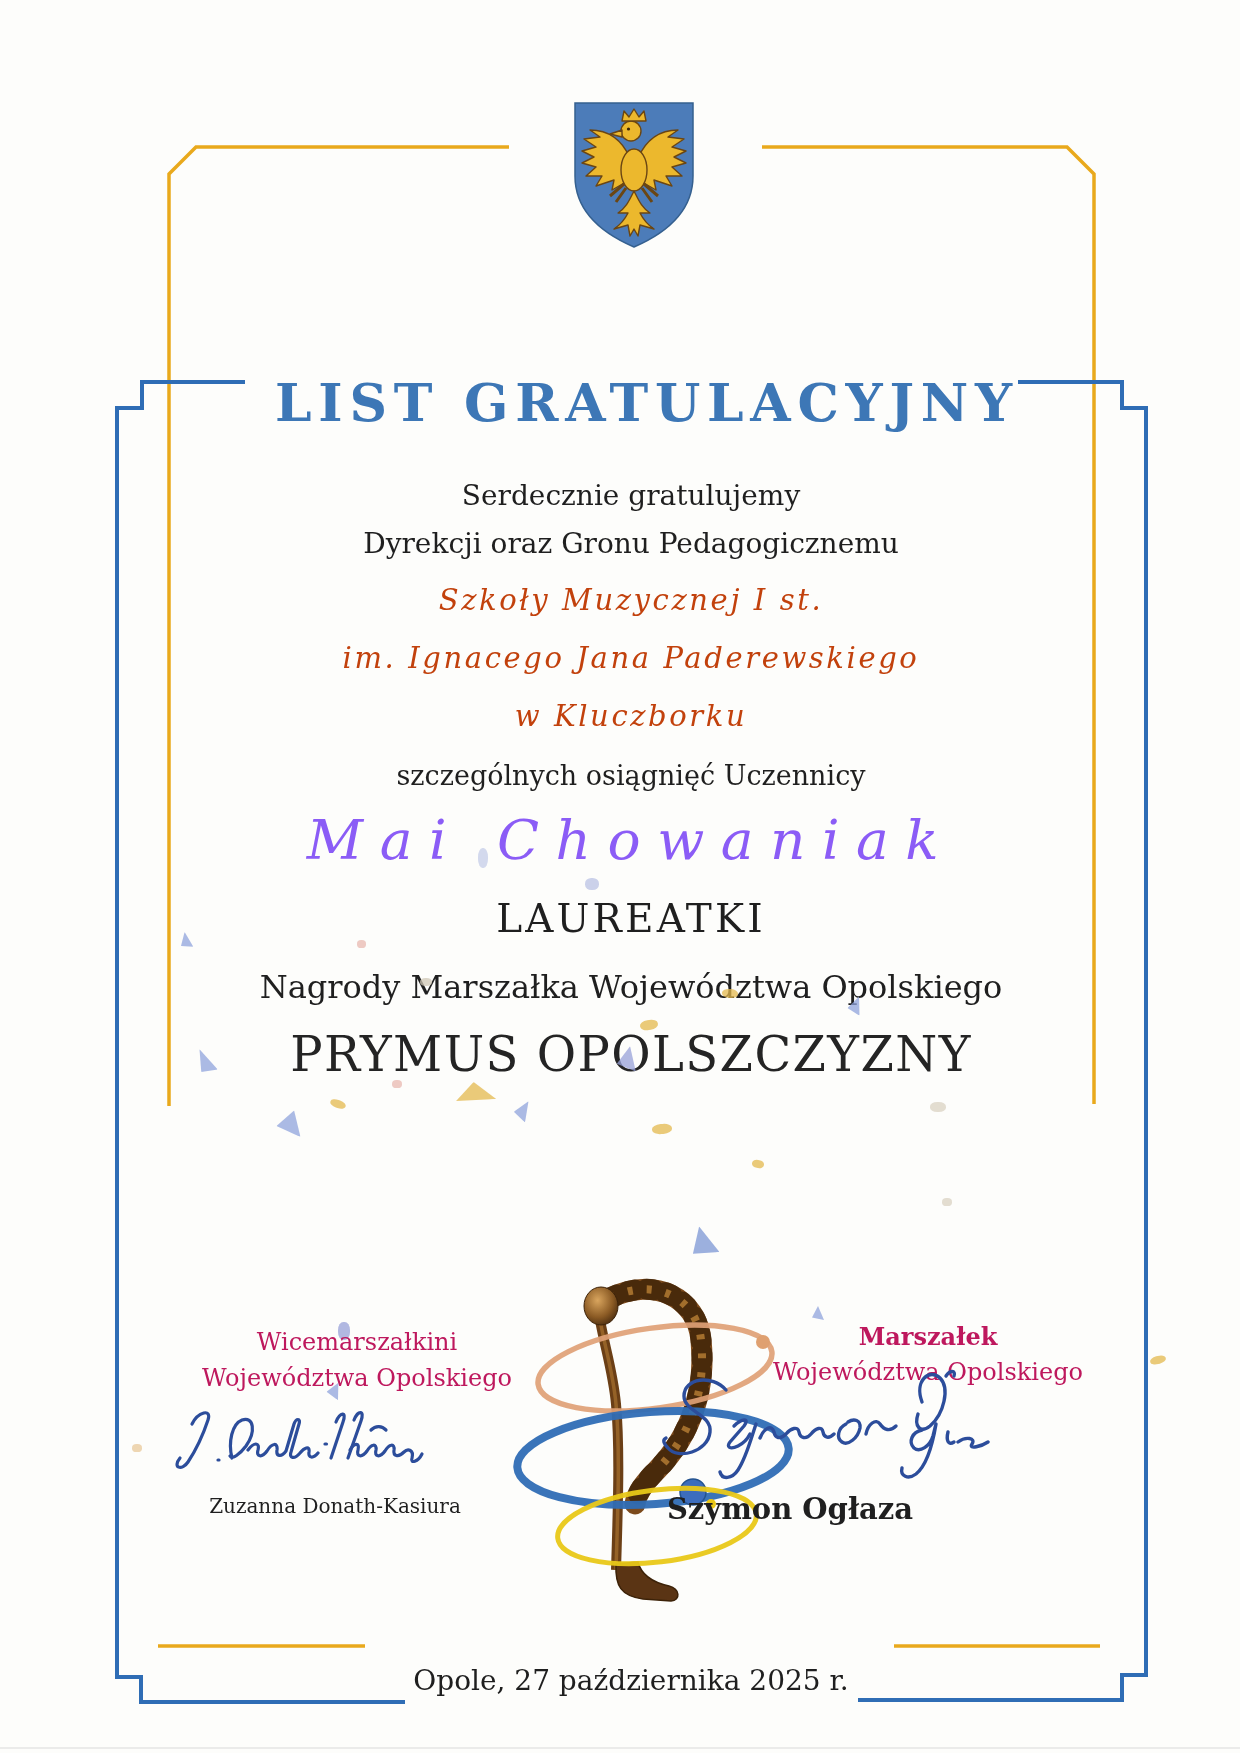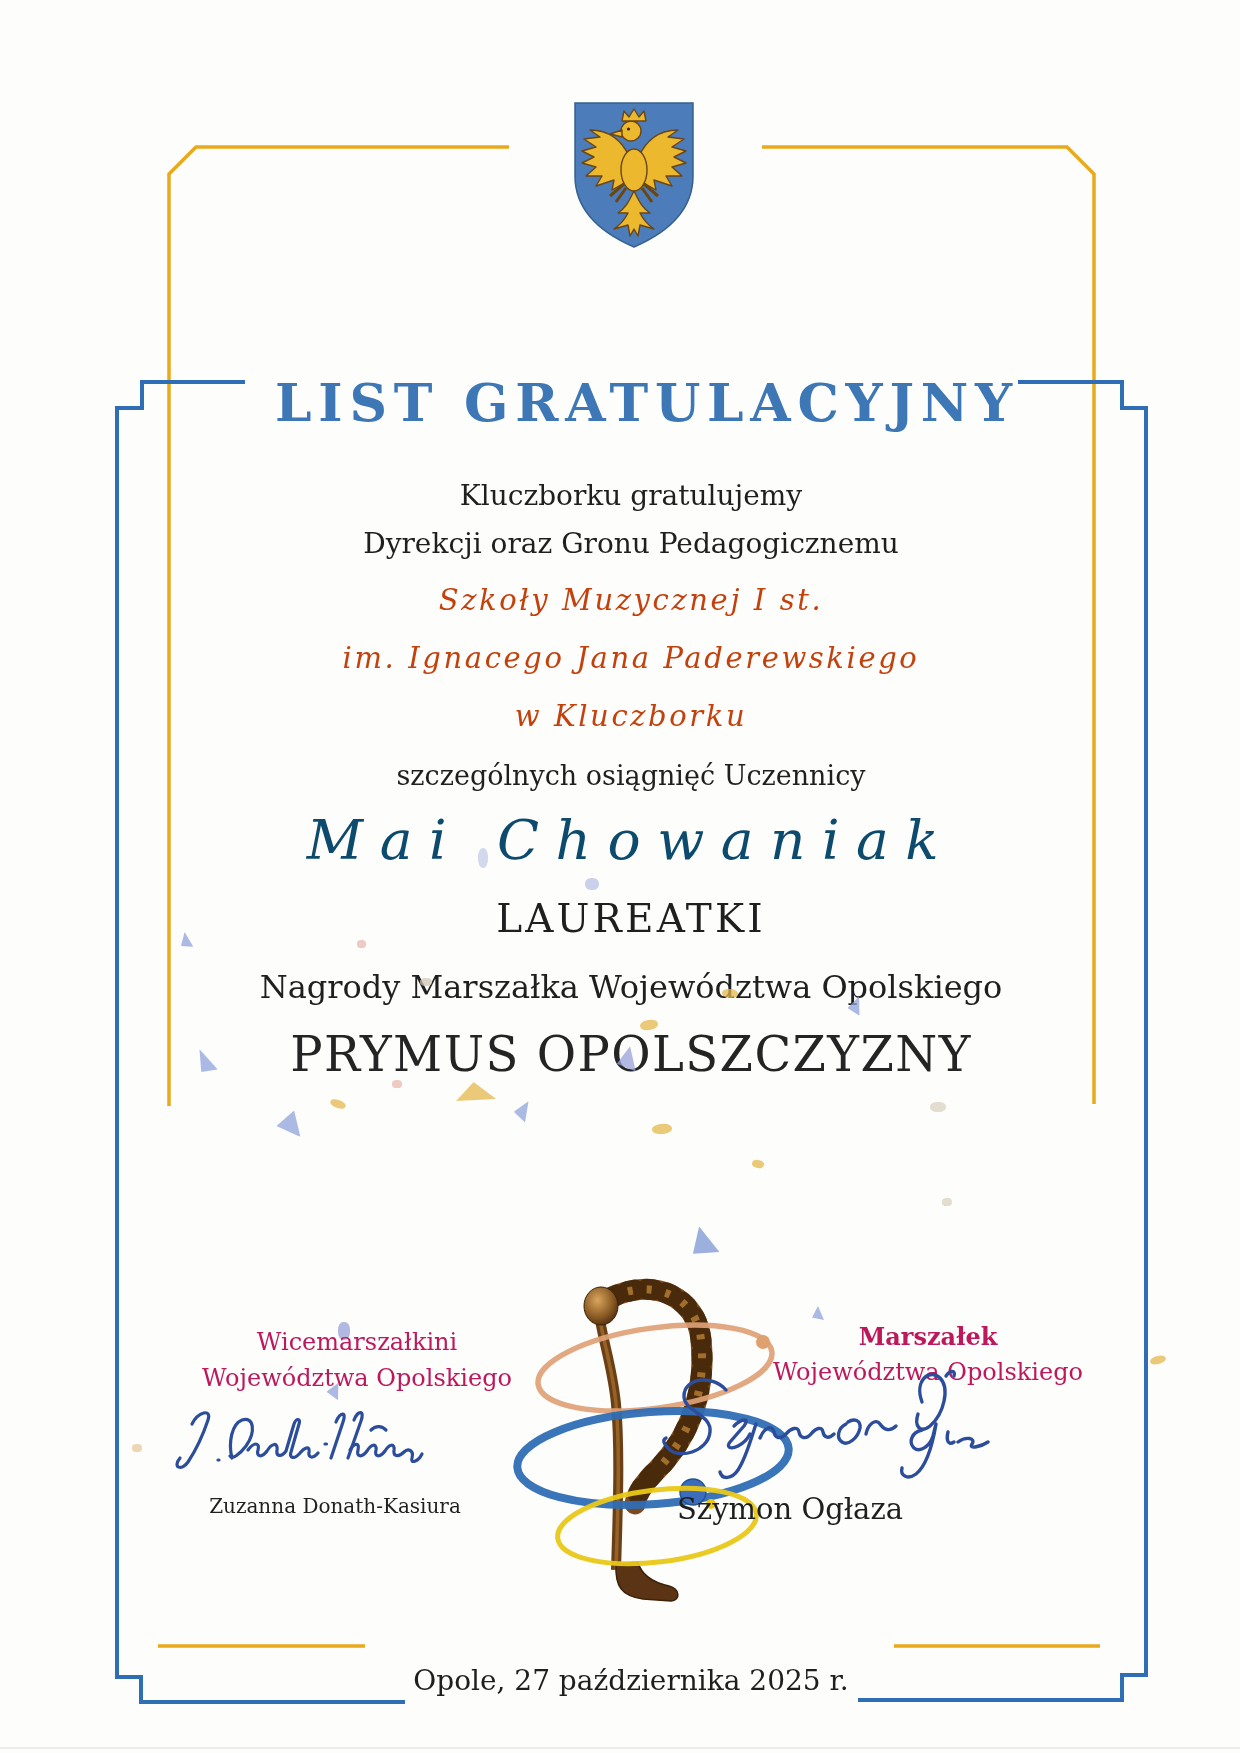--- a/index.html
+++ b/index.html
@@ -6,31 +6,31 @@
   body{width:1240px;height:1753px;position:relative;background:#fdfdfb;
        font-family:"DejaVu Serif","Liberation Serif",serif;color:#1f1f1f;overflow:hidden;}
   .abs{position:absolute;}
   .cline{position:absolute;left:22px;width:1218px;text-align:center;white-space:nowrap;}
   .title{top:356px;font-size:52px;font-weight:bold;letter-spacing:.13em;color:#3d77b6;}
   .intro1{top:479px;font-size:28px;}
   .intro2{top:527px;font-size:28px;}
   .school{font-size:29px;font-style:italic;letter-spacing:.09em;color:#c2410c;}
   .school1{top:583px;} .school2{top:641px;} .school3{top:699px;}
   .achv{top:760px;font-size:27px;}
-  .recipient{top:808px;font-size:55px;font-style:italic;letter-spacing:.30em;color:#0c4a6e;}
+  .recipient{top:808px;font-size:55px;font-style:italic;letter-spacing:.30em;color:#8b5cf6;}
   .laureate{top:896px;font-size:39px;letter-spacing:.08em;}
   .award-line{top:968px;font-size:32px;}
   .award-name{top:1026px;font-size:48px;letter-spacing:.03em;font-weight:500;color:#242424;}
   .role{font-size:24px;color:#be185d;}
   .sig-name{font-size:20px;}
   .date-line{top:1664px;font-size:28px;}
   .lblock{left:157px;width:400px;text-align:center;position:absolute;white-space:nowrap;}
   .lname{left:135px;width:400px;text-align:center;position:absolute;white-space:nowrap;}
   .rblock{left:728px;width:400px;text-align:center;position:absolute;white-space:nowrap;}
-  .rname{left:590px;width:400px;text-align:center;position:absolute;white-space:nowrap;font-size:29px;}
+  .rname{left:590px;width:400px;text-align:center;position:absolute;white-space:nowrap;font-size:29px;font-weight:bold;}
   .confetti{position:absolute;border-radius:45%;opacity:.75;}
   .confetti.tri{clip-path:polygon(50% 0,100% 100%,0 82%);border-radius:0;}
   svg{display:block;}
   .scan-edge{position:absolute;left:0;bottom:4px;width:100%;height:2px;background:#b9b9b9;opacity:.25;}
 </style>
 </head>
 <body>
 
 <div class="abs" style="left:0;top:0;width:1240px;height:1753px;">
 
@@ -58,21 +58,21 @@
       <circle cx="61" cy="35" r="10"></circle>
       <path d="M52 34 L40 38 L52 41 Z"></path>
       <path d="M52 25 L54 15 L59 21 L64 13 L69 21 L74 15 L76 25 Z"></path>
       <path d="M64 95 C59 105 56 112 48 117 L58 117 C54 125 50 129 44 133 L58 129 L60 140 L64 133 L68 140 L70 129 L84 133 C78 129 74 125 70 117 L80 117 C72 112 69 105 64 95 Z"></path>
       <path d="M54 88 L40 100 M56 92 L46 106 M74 88 L88 100 M72 92 L82 106" stroke-width="3" fill="none"></path>
     </g>
     <circle cx="58.5" cy="33" r="1.6" fill="#3a2408"></circle>
   </svg>
 
   <h1 class="cline title" style="margin:16px;">LIST GRATULACYJNY</h1>
-  <p class="cline intro1" style="margin:0;">Kluczborku gratulujemy</p>
+  <p class="cline intro1" style="margin:0;">Serdecznie gratulujemy</p>
   <p class="cline intro2" style="margin:0;">Dyrekcji oraz Gronu Pedagogicznemu</p>
 
   <div class="cline school school1">Szkoły Muzycznej I st.</div>
   <div class="cline school school2">im. Ignacego Jana Paderewskiego</div>
   <div class="cline school school3">w Kluczborku</div>
 
   <p class="cline achv" style="margin:0;">szczególnych osiągnięć Uczennicy</p>
   <div class="cline recipient">Mai Chowaniak</div>
   <div class="cline laureate">LAUREATKI</div>
   <p class="cline award-line" style="margin:0;">Nagrody Marszałka Województwa Opolskiego</p>

